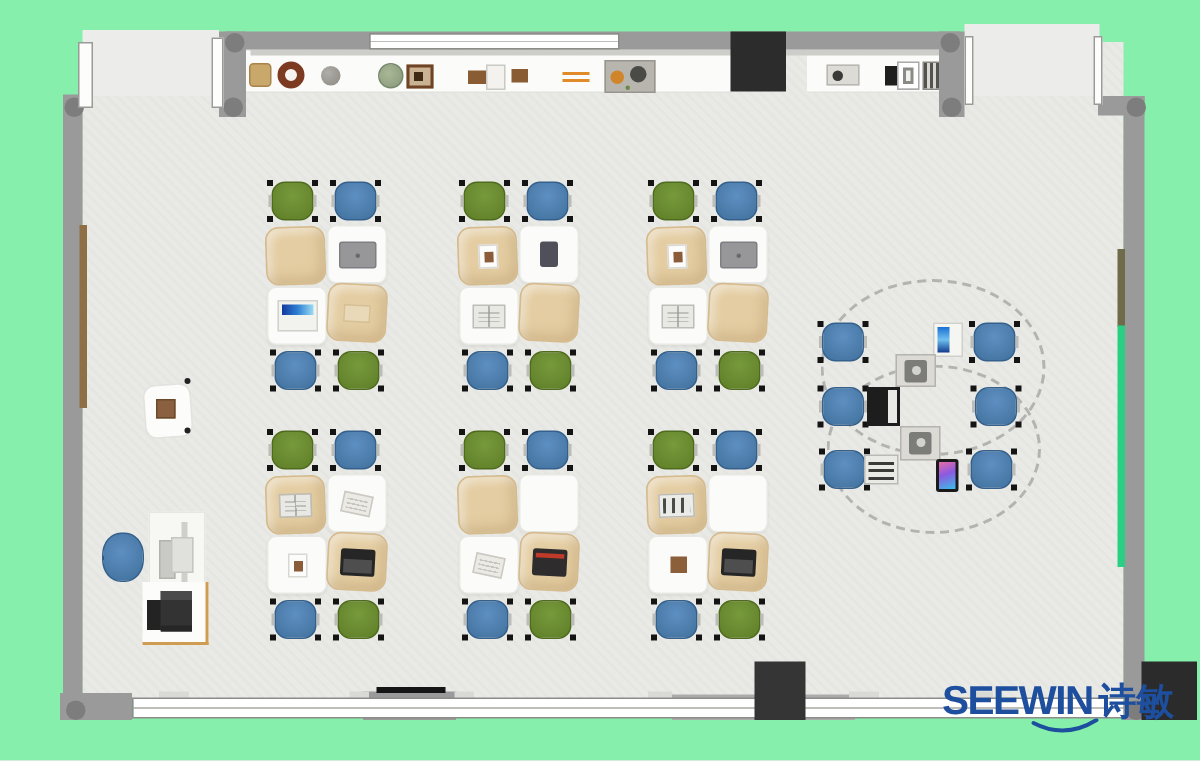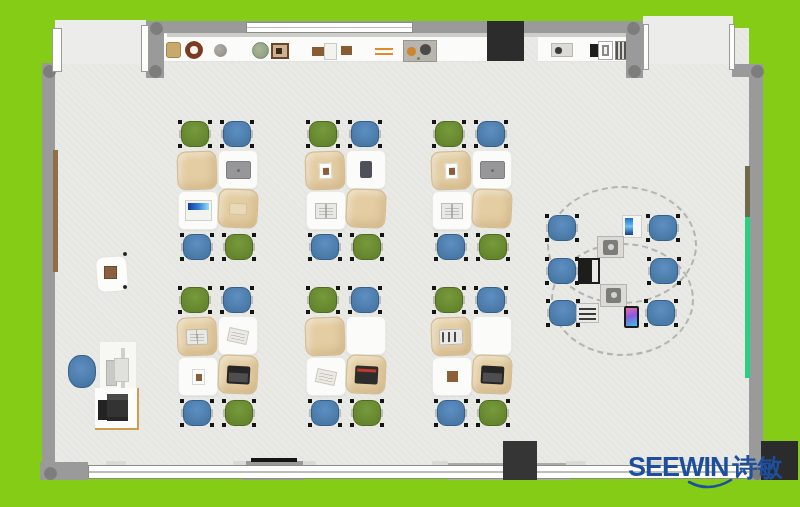--- a/index.html
+++ b/index.html
@@ -1,17 +1,17 @@
 <!DOCTYPE html>
 <html><head>
 <meta charset="utf-8">
 <style>
   html,body{margin:0;padding:0;background:#ececeb}
   *{box-sizing:border-box}
-  #canvas{position:relative;width:800px;height:507px;background:#84cc16;overflow:hidden;
+  #canvas{position:relative;width:800px;height:507px;background:#86efac;overflow:hidden;
           font-family:"Liberation Sans",sans-serif}
   .floor{position:absolute;background:#e9e9e6;
          background-image:repeating-linear-gradient(45deg,rgba(0,0,0,.015) 0 2px,transparent 2px 5px)}
   .notch{position:absolute;background:#ececeb}
   .wall{position:absolute;background:#9a9a9a}
   .joint{position:absolute;width:13px;height:13px;border-radius:50%;background:#7d7d7d}
   .win{position:absolute;background:linear-gradient(180deg,#ffffff 0 45%,#bdbdba 45% 55%,#ffffff 55% 100%);
        border:1px solid #8c8c89}
   .tab{position:absolute;height:5px;background:#d9d9d6}
   .jamb{position:absolute;background:#fdfdfc;border:1px solid #9a9a97}

